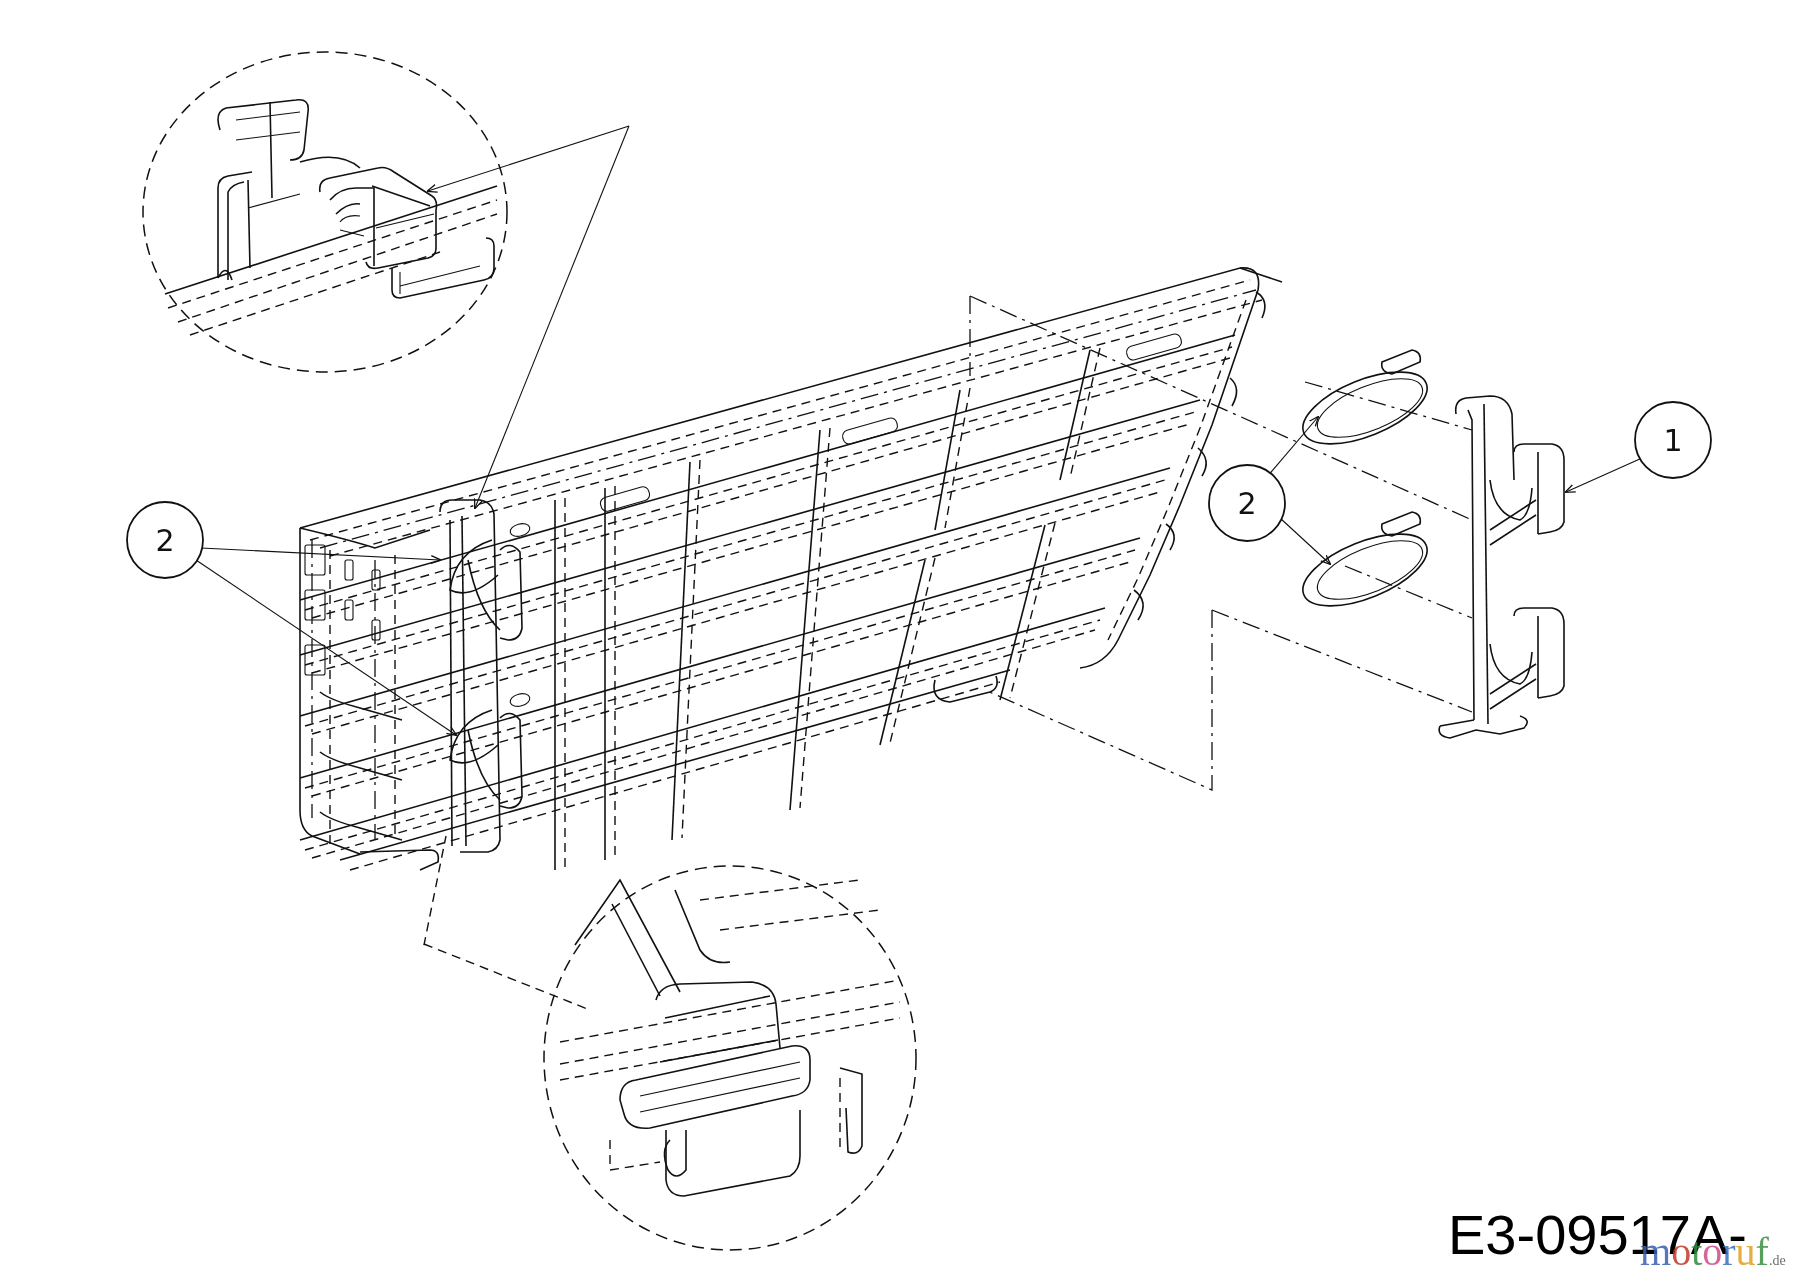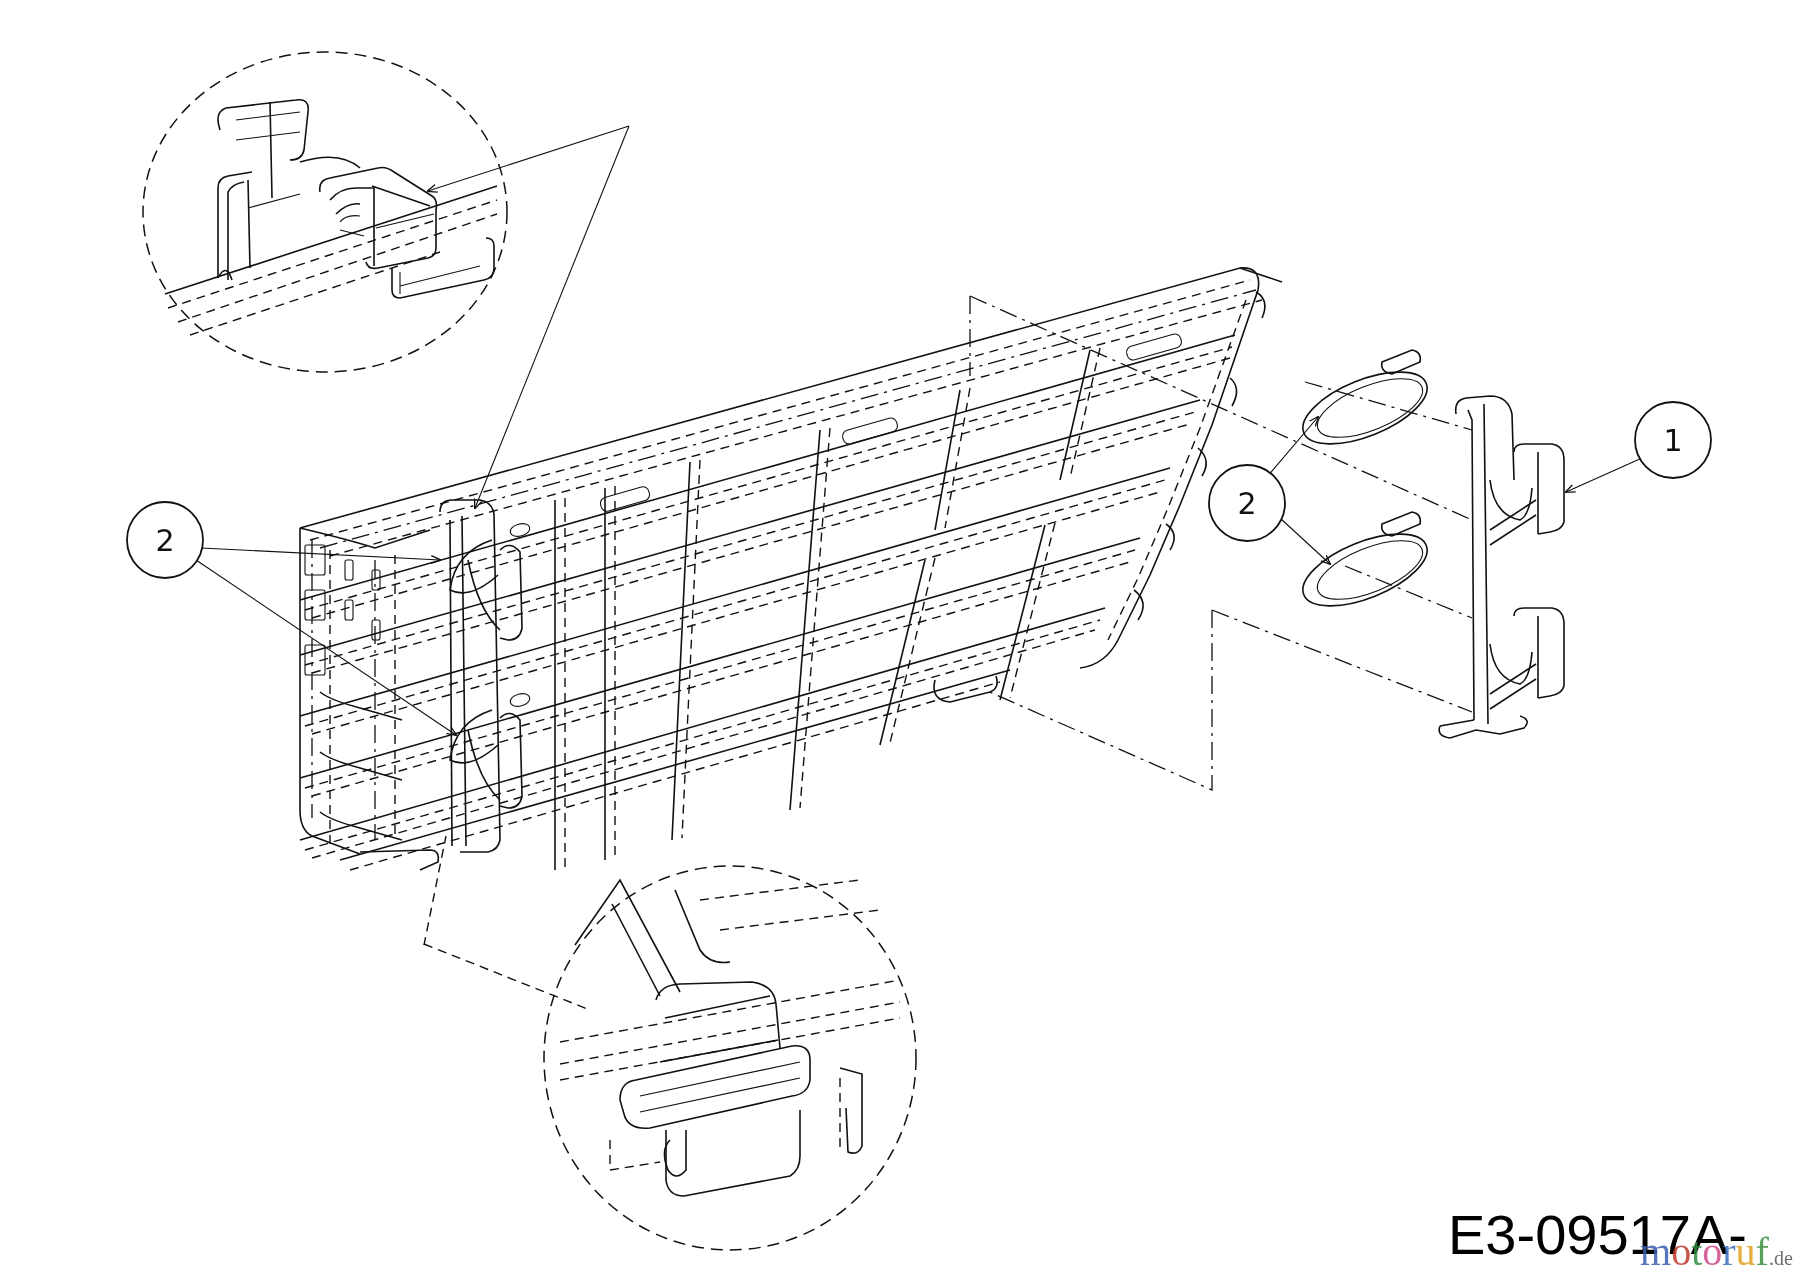--- a/index.html
+++ b/index.html
@@ -3,21 +3,21 @@
 <meta charset="utf-8">
 <style>
   html, body { margin: 0; padding: 0; background: #ffffff; }
   body { width: 1800px; height: 1272px; position: relative; overflow: hidden; font-family: "DejaVu Sans", sans-serif; }
   #canvas { position: absolute; left: 0; top: 0; width: 1800px; height: 1272px; }
   svg { position: absolute; left: 0; top: 0; }
   .callout-label { font-family: "DejaVu Sans", sans-serif; font-size: 30px; fill: #111; }
   .drawing-number { position: absolute; left: 1448px; top: 1202px; font-family: "Liberation Sans", sans-serif; font-size: 56px; color: #000; letter-spacing: 0px; }
   .watermark { position: absolute; left: 1640px; top: 1228px; font-family: "Liberation Serif", serif; font-size: 40px; white-space: nowrap; opacity: 0.85; }
   .watermark .c { display: inline; }
-  .watermark .suffix { font-size: 20px; color: #555; }
+  .watermark .suffix { font-size: 14px; color: #555; }
 </style>
 </head>
 <body>
 
 <div id="canvas">
 
 <svg width="1800" height="1272" viewBox="0 0 1800 1272" xmlns="http://www.w3.org/2000/svg">
   <defs>
     <style>
       .ln { stroke: #111; stroke-width: 1.6; fill: none; }

